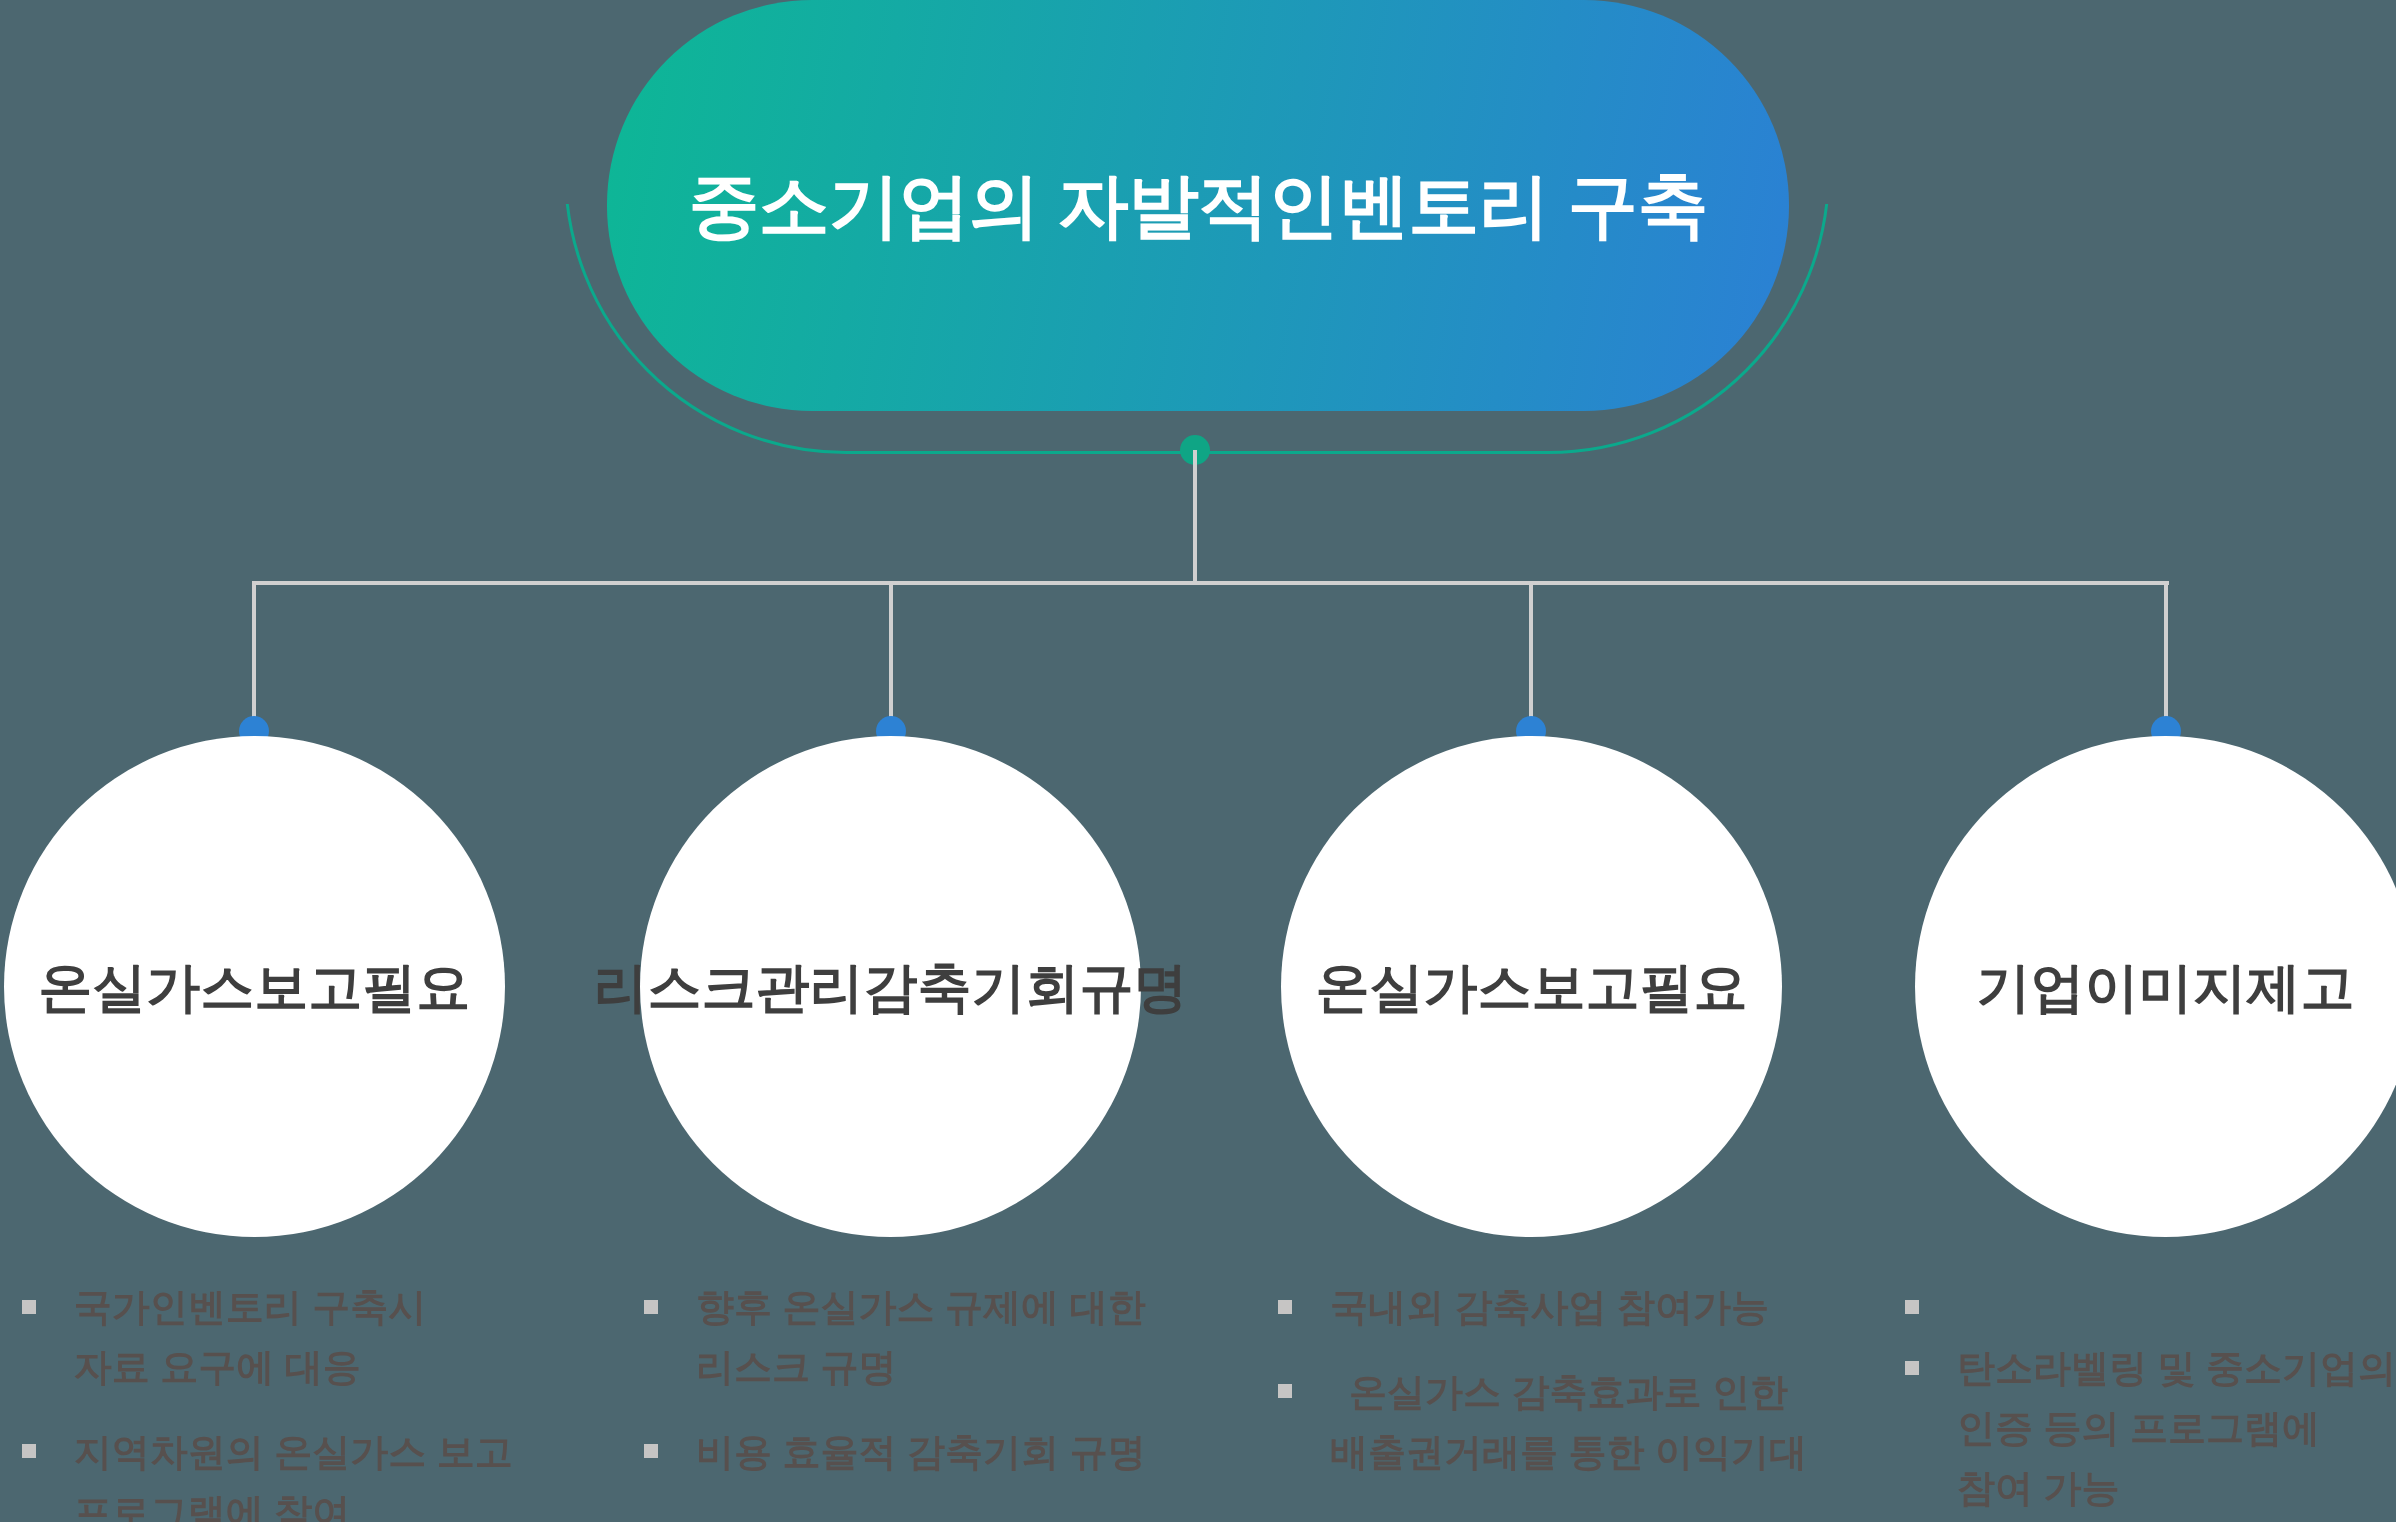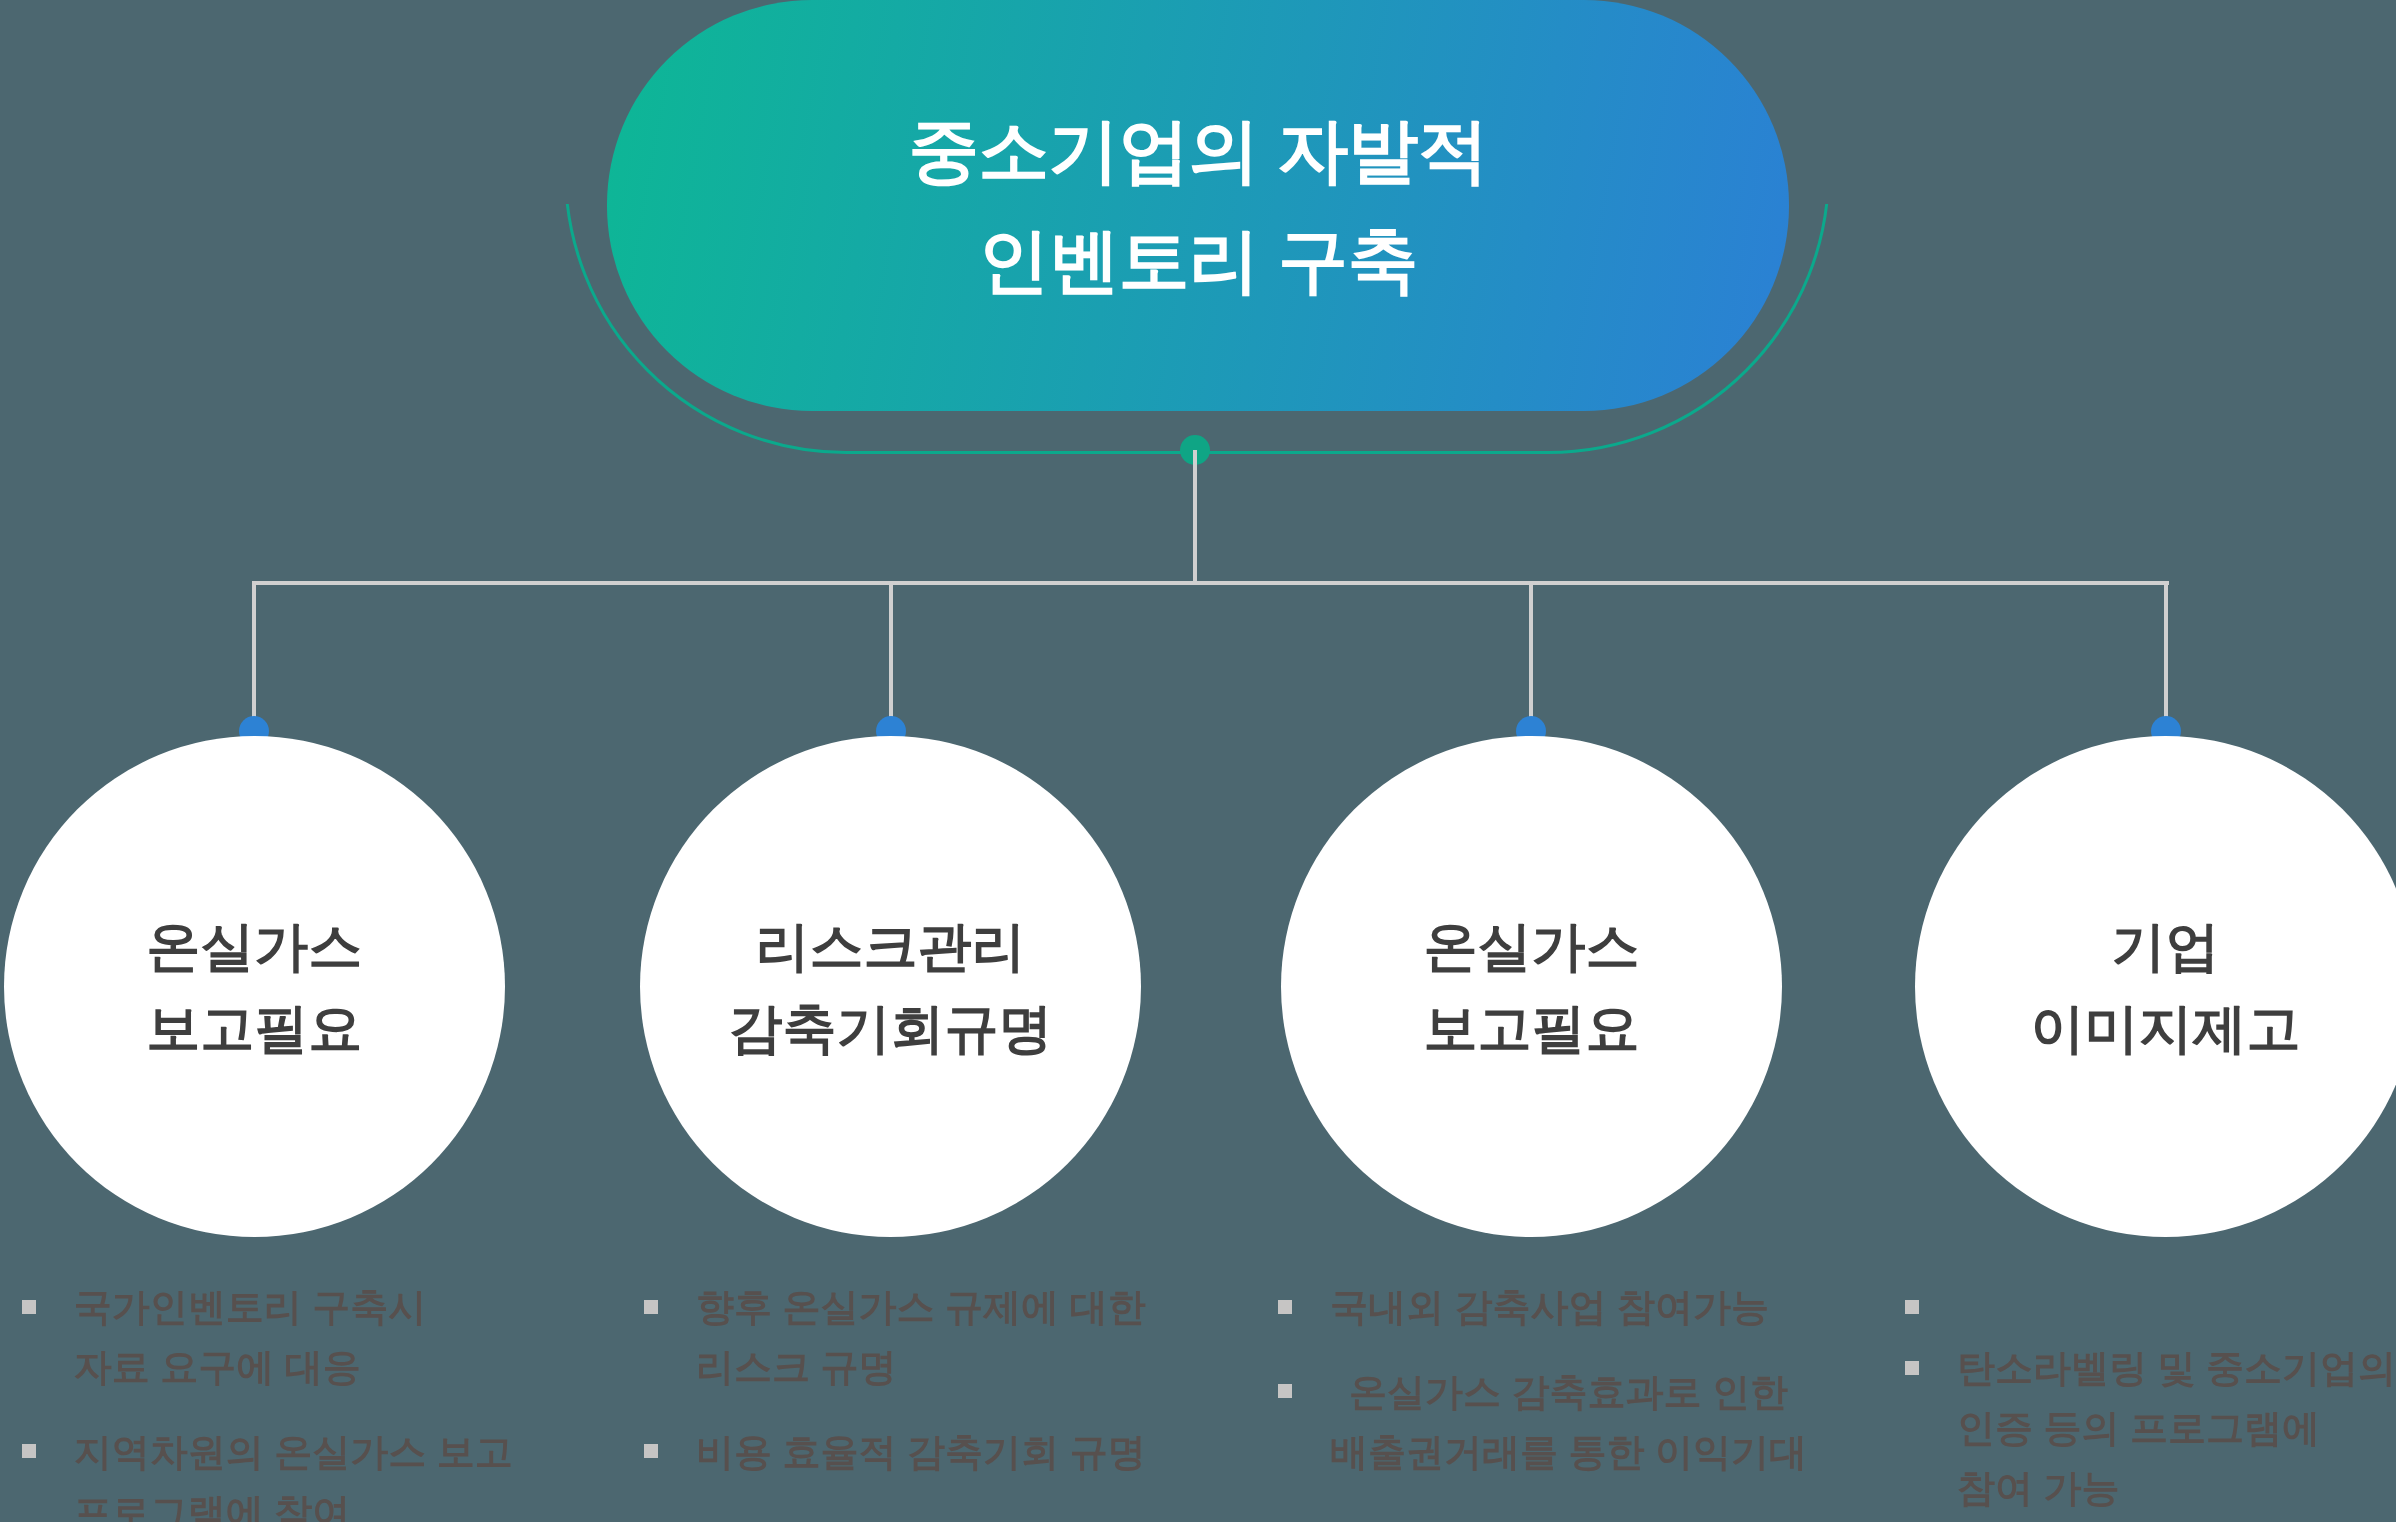--- a/index.html
+++ b/index.html
@@ -26,21 +26,21 @@
     background: var(--background);
     overflow: hidden;
   }
   
   .pill {
     position: absolute;
     left: 607px; top: 0px;
     width: 1182px; height: 411px;
     border-radius: 205px;
     background: linear-gradient(100deg, var(--pill-gradient-start) 0%, var(--pill-gradient-end) 100%);
-    display: flex; flex-direction: column;
+    display: flex; flex-direction: row;
     align-items: center; justify-content: center;
   }
   .pill-line {
     color: var(--title-text);
     font-size: 71px;
     font-weight: 700;
     line-height: 110px;
     white-space: nowrap;
     letter-spacing: -0.9px;
   }
@@ -75,21 +75,21 @@
   .node-dot.n2 { left: 876px; }
   .node-dot.n3 { left: 1516px; }
   .node-dot.n4 { left: 2151px; }
   
   .circle {
     position: absolute;
     top: 736px;
     width: 501px; height: 501px;
     border-radius: 50%;
     background: var(--circle-fill);
-    display: flex; flex-direction: column;
+    display: flex; flex-direction: row;
     align-items: center; justify-content: center;
   }
   .circle.c1 { left: 3.8px; }
   .circle.c2 { left: 640px; align-items: center; }
   .circle.c3 { left: 1281px; }
   .circle.c4 { left: 1915px; }
   .circle-line {
     color: var(--circle-text);
     font-size: 54px;
     font-weight: 600;

